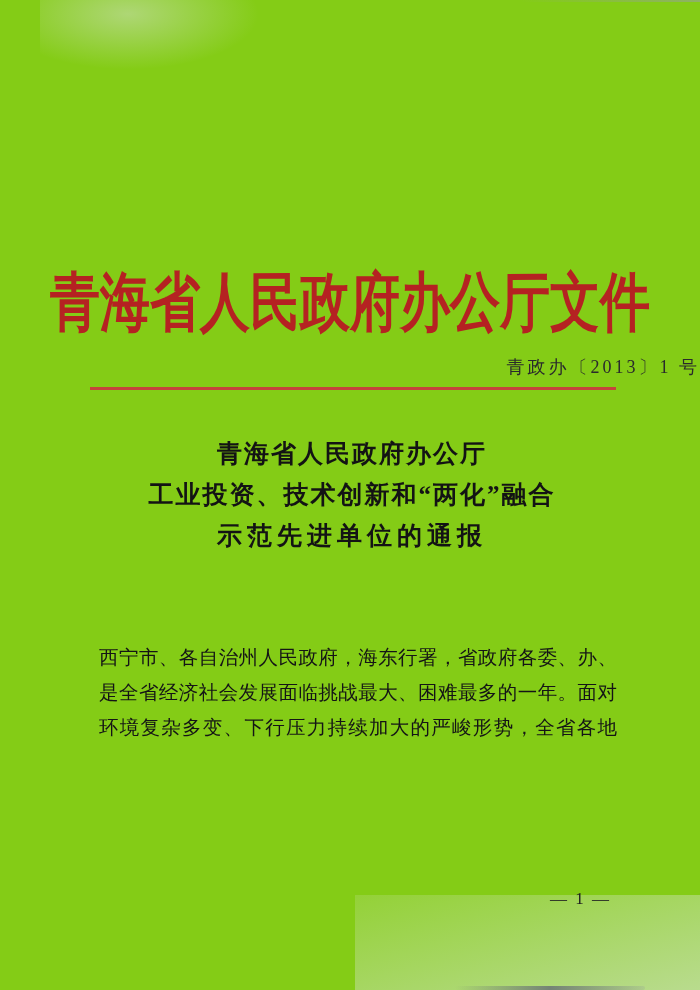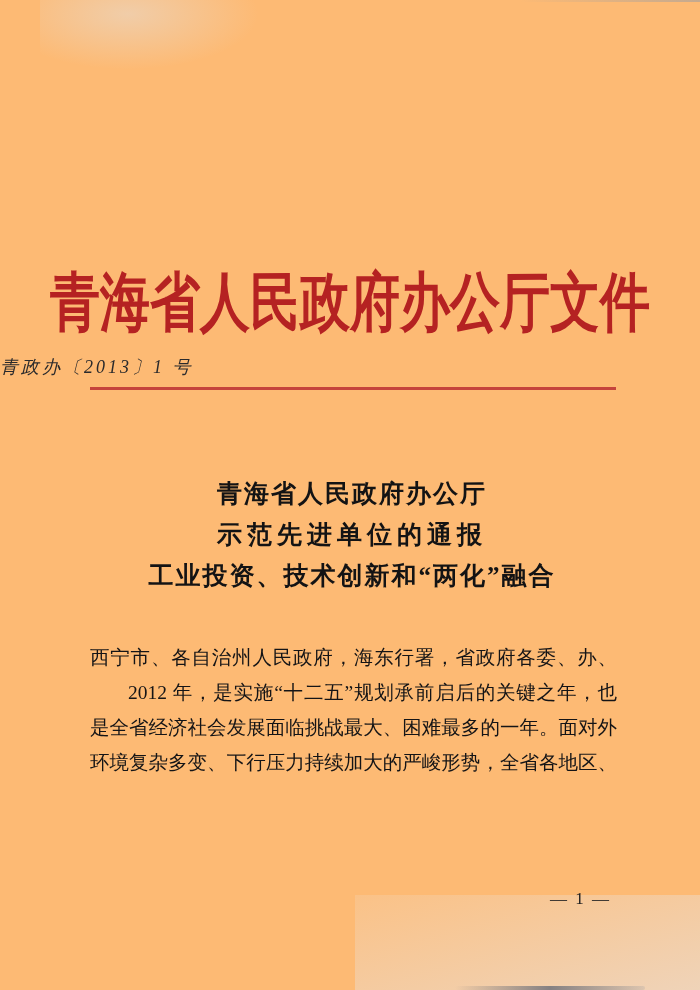--- a/index.html
+++ b/index.html
@@ -4,21 +4,21 @@
 <style>
   html, body {
     margin: 0;
     padding: 0;
     background: #ffffff;
   }
   .page {
     position: relative;
     width: 700px;
     height: 990px;
-    background: #fdba74;
+    background: #84cc16;
     overflow: hidden;
     font-family: "Liberation Serif", "DejaVu Serif", serif;
     color: #1c1c1e;
   }
   
   .scan-wash-top {
     position: absolute; top: 0; left: 40px; width: 220px; height: 70px;
     background: radial-gradient(ellipse at 40% 20%, rgba(225,228,233,0.45), rgba(255,255,255,0) 70%);
     pointer-events: none;
   }
@@ -49,34 +49,33 @@
     font-weight: bold;
     letter-spacing: 0px;
     transform: scaleY(1.28);
     transform-origin: center center;
     white-space: nowrap;
   }
   .doc-number {
     position: absolute;
     top: 355px; left: 0;
     width: 100%;
-    text-align: left;
+    text-align: right;
     font-size: 18px;
     letter-spacing: 3px;
     color: #2a2a2c;
-    font-style: italic;
   }
   .red-rule {
     position: absolute;
     top: 387px; left: 90px;
     width: 526px; height: 3px;
   }
   .doc-title {
     position: absolute;
-    top: 473px; left: 86px;
+    top: 433px; left: 86px;
     width: 532px;
     text-align: center;
     font-weight: bold;
     font-size: 25px;
     line-height: 41px;
     letter-spacing: 2px;
     color: #131314;
     white-space: nowrap;
   }
   .doc-title .spaced {
@@ -92,20 +91,21 @@
   .line {
     height: 35px;
     line-height: 35px;
     white-space: nowrap;
   }
   .line.j {
     white-space: normal;
     text-align: justify;
     text-align-last: justify;
     overflow: hidden;
+    margin-left: 9px;
   }
   .line.ind {
     padding-left: 38px;
   }
   .line.ls {
     letter-spacing: 6px;
   }
   .page-number {
     position: absolute;
     top: 889px; right: 89px;
@@ -126,26 +126,25 @@
   <div class="scan-edge-bottom"></div>
 
   <h1 class="masthead" id="masthead" style="color: rgb(181, 34, 34);">青海省人民政府办公厅文件</h1>
 
   <div class="doc-number">青政办〔2013〕1 号</div>
 
   <div class="red-rule" id="red-rule" style="background: rgb(197, 68, 60);"></div>
 
   <div class="doc-title">
     <div class="title-line">青海省人民政府办公厅</div>
+    <div class="title-line">工业投资、技术创新和“两化”融合</div>
     <div class="title-line spaced">示范先进单位的通报</div>
-    <div class="title-line">工业投资、技术创新和“两化”融合</div>
   </div>
 
   <div class="body-text">
     <div class="line j">西宁市、各自治州人民政府，海东行署，省政府各委、办、</div>
-    <div class="line j ind">2012 年，是实施“十二五”规划承前启后的关键之年，也</div>
     <div class="line j">是全省经济社会发展面临挑战最大、困难最多的一年。面对外部</div>
     <div class="line j">环境复杂多变、下行压力持续加大的严峻形势，全省各地区、各</div>
   </div>
 
   <div class="page-number">— 1 —</div>
 
 </div>
 
 </body></html>

